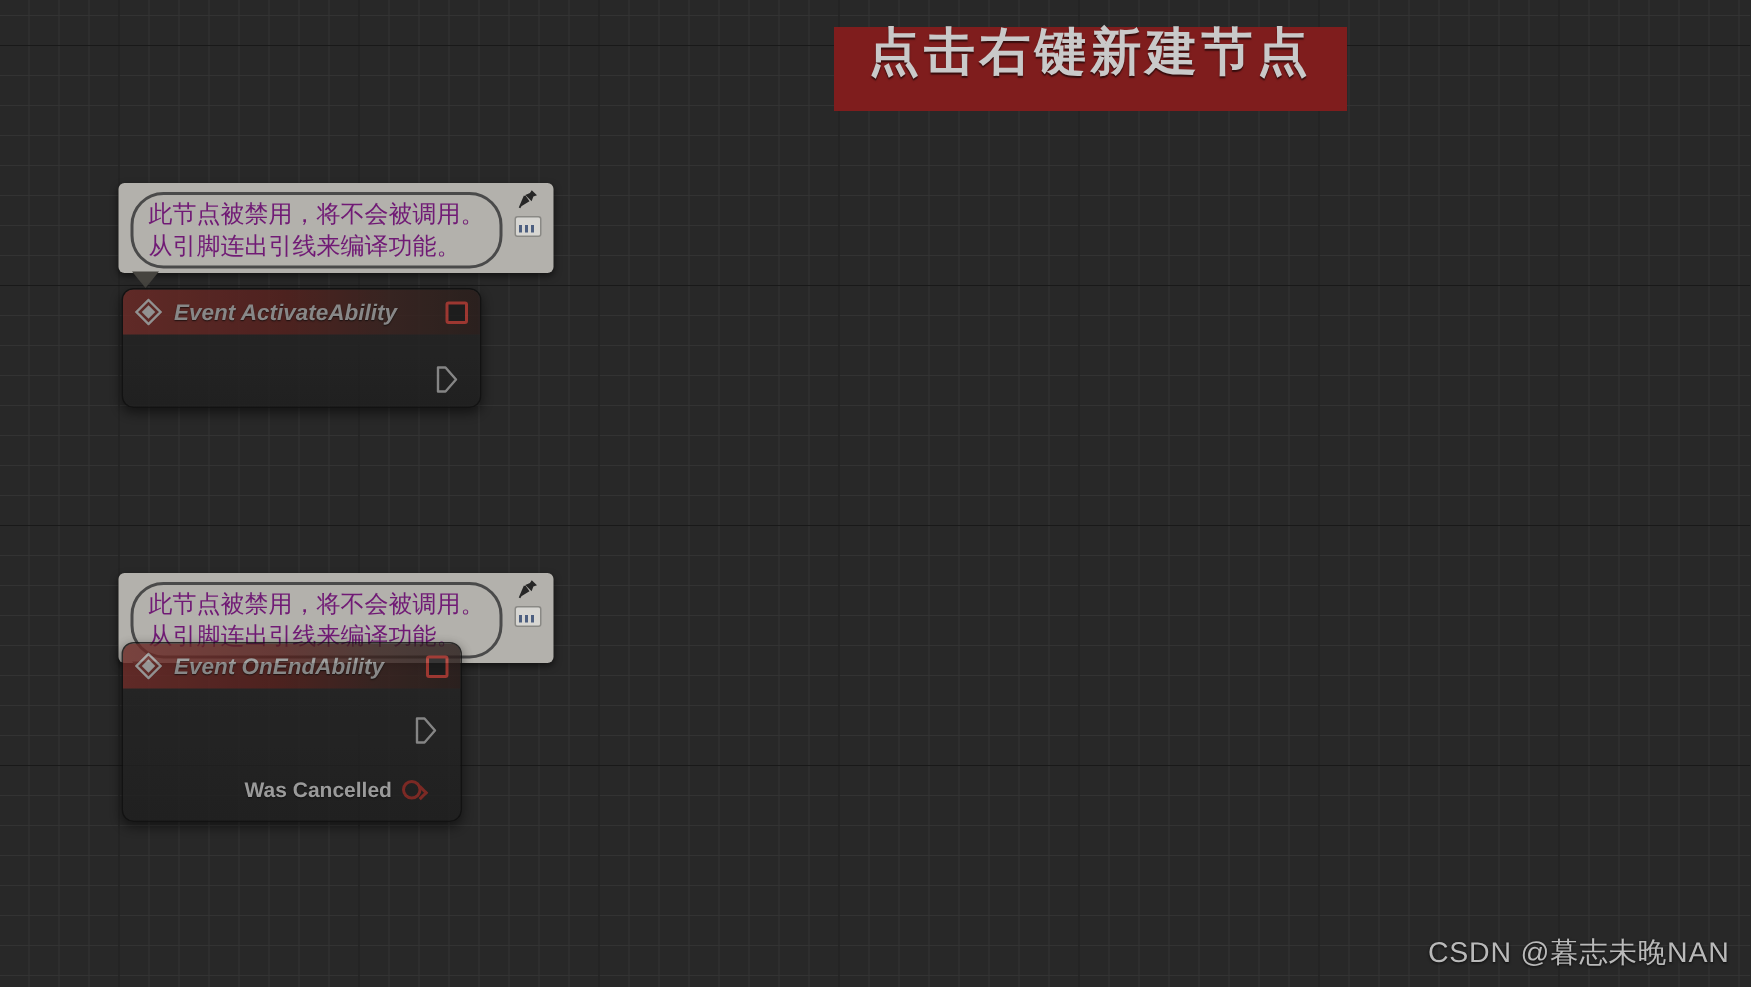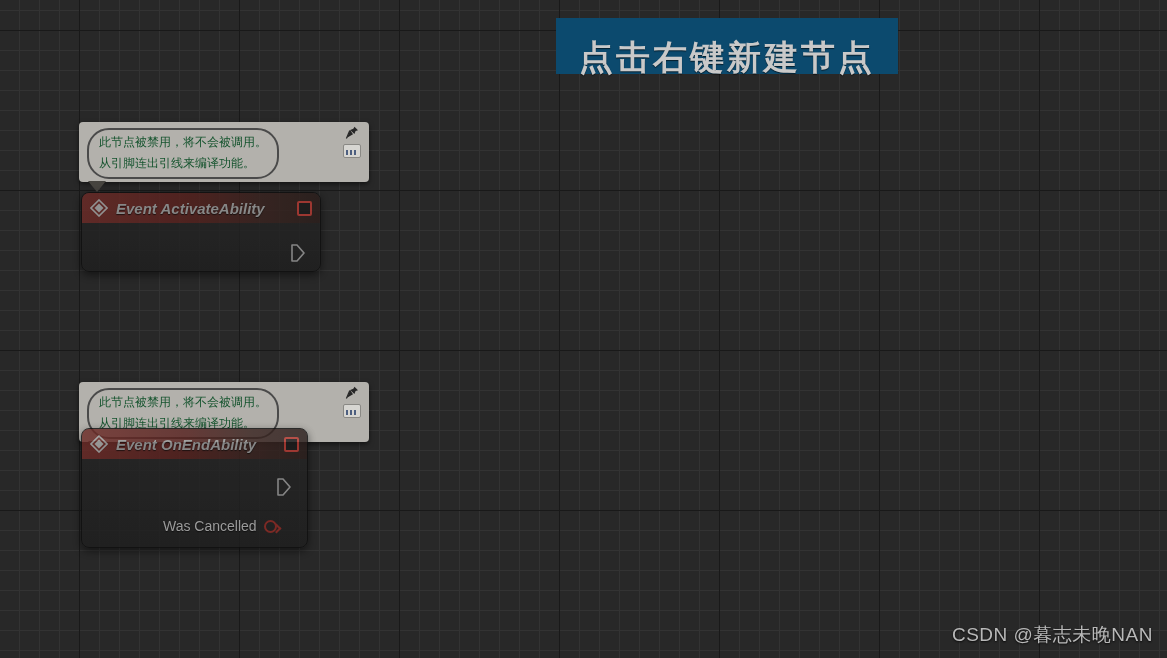--- a/index.html
+++ b/index.html
@@ -39,23 +39,23 @@
       79px 30px;
   }
 
   
   #title-banner {
     position: absolute;
     left: 556px;
     top: 18px;
     width: 342px;
     height: 56px;
-    background: #0c4a6e;
+    background: #7f1d1d;
     display: flex;
-    align-items: flex-end;
+    align-items: flex-start;
     justify-content: center;
   }
   #title-banner .banner-text {
     color: #c9c9c9;
     font-size: 34px;
     font-weight: bold;
     letter-spacing: 3px;
     line-height: 1;
     white-space: nowrap;
     text-shadow: 0 1px 1px rgba(0,0,0,.6);
@@ -71,22 +71,22 @@
     padding: 6px 30px 6px 8px;
   }
   .comment-inner {
     border: 2px solid #4a4a4a;
     border-radius: 22px;
     padding: 2px 10px 3px 10px;
     display: inline-block;
   }
   .comment-line {
     display: block;
-    color: #14532d;
-    font-size: 12px;
+    color: #701a75;
+    font-size: 16px;
     line-height: 21px;
     white-space: nowrap;
     font-family: "DejaVu Sans", "Liberation Sans", sans-serif;
   }
   .bubble-tail {
     position: absolute;
     left: 9px;
     bottom: -10px;
     width: 0; height: 0;
     border-left: 9px solid transparent;
@@ -174,20 +174,21 @@
   .exec-pin {
     position: absolute;
     width: 16px;
     height: 20px;
   }
   .pin-row {
     position: absolute;
     display: flex;
     align-items: center;
     white-space: nowrap;
+    font-weight: bold;
   }
   .pin-label {
     color: #b4b4b4;
     font-size: 14px;
     margin-right: 7px;
     text-shadow: 0 1px 1px rgba(0,0,0,.7);
   }
   .bool-pin {
     width: 13px;
     height: 13px;

